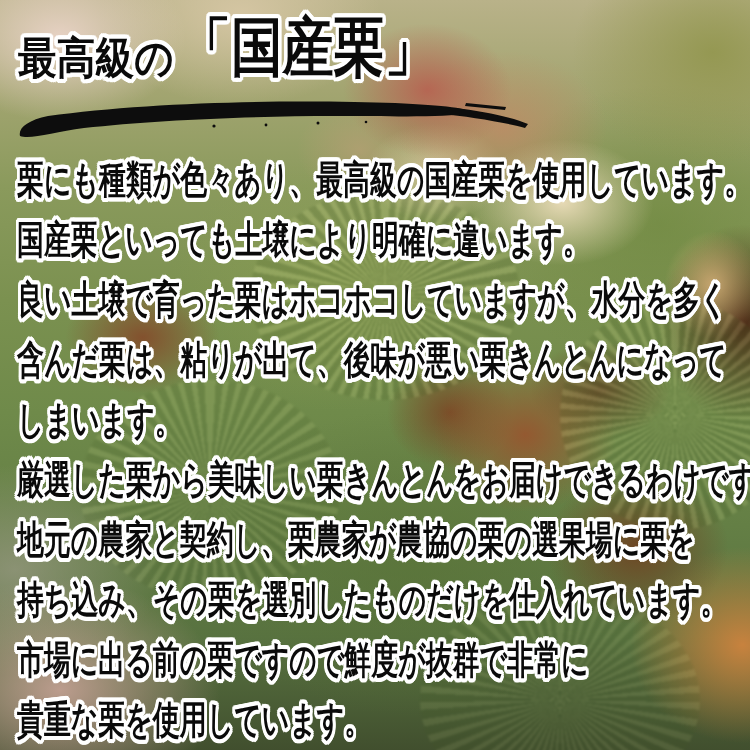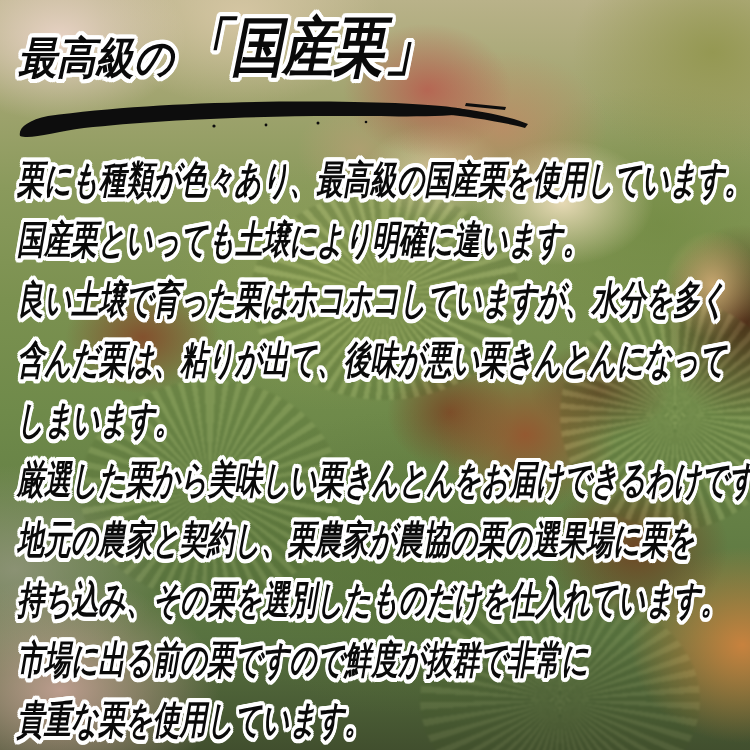--- a/index.html
+++ b/index.html
@@ -1,21 +1,20 @@
 <!DOCTYPE html>
 <html><head>
 <meta charset="utf-8">
 <style>
   html,body{margin:0;padding:0;background:#222;}
   .canvas{
     position:relative;
     width:750px;height:750px;
     overflow:hidden;
     font-family:"DejaVu Sans","Liberation Sans",sans-serif;
-    font-style:italic;
   }
 
   
   .bg{
     position:absolute;inset:0;
     background:
       radial-gradient(ellipse 180px 120px at 8% 5%,   rgba(234,212,200,.95), rgba(234,212,200,0) 70%),
       radial-gradient(ellipse 200px 130px at 32% 2%,  rgba(216,200,166,.9),  rgba(216,200,166,0) 70%),
       radial-gradient(ellipse 120px 95px  at 57% 12%, rgba(184,92,78,.85),   rgba(184,92,78,0) 70%),
       radial-gradient(ellipse 150px 110px at 67% 17%, rgba(205,130,100,.6),  rgba(205,130,100,0) 70%),

